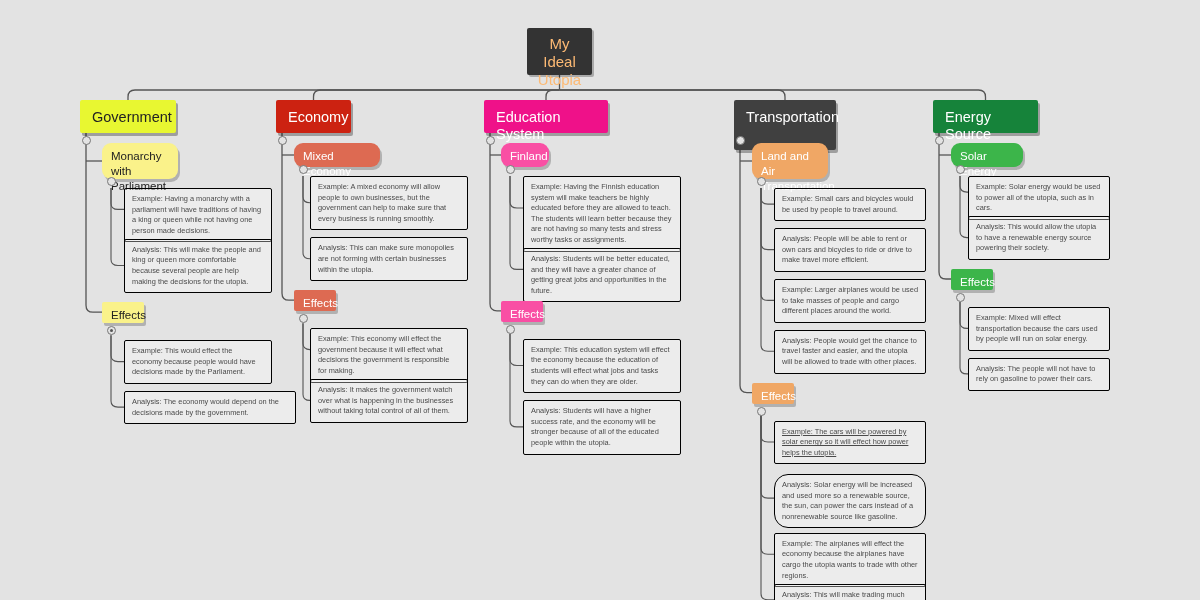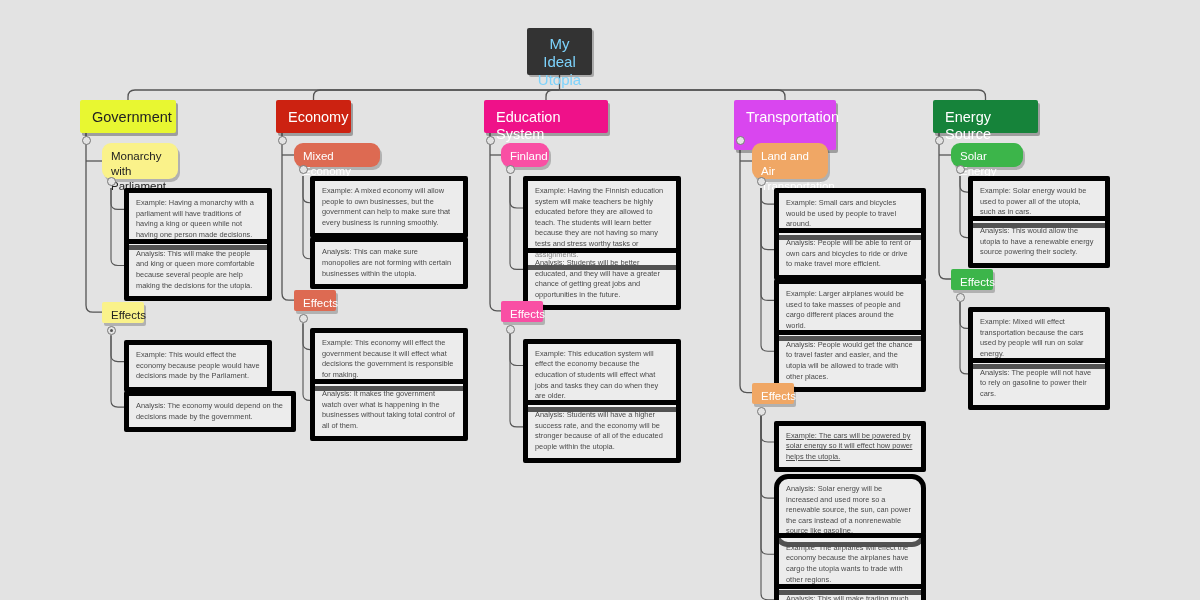--- a/index.html
+++ b/index.html
@@ -20,21 +20,21 @@
     pointer-events: none;
   }
   .node {
     position: absolute;
     box-sizing: border-box;
     border-radius: 2px;
   }
   
   .root-node {
     background: #333333;
-    color: #7dd3fc;
+    color: #fdba74;
     font-size: 15px;
     line-height: 18px;
     text-align: center;
     padding: 7px 10px 0 10px;
     box-shadow: 2px 2px 0 rgba(0,0,0,0.25);
   }
   
   .cat-node {
     font-size: 14.5px;
     line-height: 17px;
@@ -52,21 +52,21 @@
   
   .eff-node {
     font-size: 11.5px;
     line-height: 15px;
     padding: 6px 9px 0 9px;
     box-shadow: 2px 3px 0 rgba(0,0,0,0.22);
   }
   
   .leaf-node {
     background: rgba(255,255,255,0.32);
-    border: 5px solid #000000;
+    border: 1px solid #000000;
     color: #4a4a4a;
     font-size: 7.4px;
     line-height: 10.6px;
     padding: 5px 7px 5px 7px;
   }
   .collapse-dot {
     position: absolute;
     width: 9px; height: 9px;
     border: 1px solid #777;
     border-radius: 50%;
@@ -152,21 +152,21 @@
       <div class="node cat-node" style="left: 484px; top: 100px; width: 124px; height: 33px;;background:#ef1189;color:#ffffff">Education System</div>
       <div class="node sub-node" style="left: 501px; top: 143px; width: 48px; height: 24px;;background:#f94fa4;color:#ffffff">Finland</div>
       <div class="collapse-dot" style="left: 486px; top: 136px;"></div>
       <div class="collapse-dot" style="left: 506px; top: 165px;"></div>
       <div class="node leaf-node" style="left: 523px; top: 176px; width: 158px;">Example: Having the Finnish education system will make teachers be highly educated before they are allowed to teach. The students will learn better because they are not having so many tests and stress worthy tasks or assignments.</div>
       <div class="node leaf-node" style="left: 523px; top: 248px; width: 158px;">Analysis: Students will be better educated, and they will have a greater chance of getting great jobs and opportunities in the future.</div>
       <div class="node eff-node" style="left: 501px; top: 300.8px; width: 42px; height: 21px;;background:#f94fa4;color:#ffffff">Effects</div>
       <div class="collapse-dot" style="left: 506px; top: 324.8px;"></div>
       <div class="node leaf-node" style="left: 523px; top: 338.8px; width: 158px;">Example: This education system will effect the economy because the education of students will effect what jobs and tasks they can do when they are older.</div>
       <div class="node leaf-node" style="left: 523px; top: 400.2px; width: 158px;">Analysis: Students will have a higher success rate, and the economy will be stronger because of all of the educated people within the utopia.</div>
-      <div class="node cat-node" style="left: 734px; top: 100px; width: 102px; height: 50px;;background:#d946ef;color:#ffffff">Transportation</div>
+      <div class="node cat-node" style="left: 734px; top: 100px; width: 102px; height: 50px;;background:#404040;color:#ffffff">Transportation</div>
       <div class="node sub-node" style="left: 752px; top: 143px; width: 76px; height: 36px;;background:#f0a765;color:#ffffff">Land and Air Transportation</div>
       <div class="collapse-dot" style="left: 736px; top: 136px;"></div>
       <div class="collapse-dot" style="left: 757px; top: 177px;"></div>
       <div class="node leaf-node" style="left: 774px; top: 188px; width: 152px;">Example: Small cars and bicycles would be used by people to travel around.</div>
       <div class="node leaf-node" style="left: 774px; top: 228.2px; width: 152px;">Analysis: People will be able to rent or own cars and bicycles to ride or drive to make travel more efficient.</div>
       <div class="node leaf-node" style="left: 774px; top: 279px; width: 152px;">Example: Larger airplanes would be used to take masses of people and cargo different places around the world.</div>
       <div class="node leaf-node" style="left: 774px; top: 329.8px; width: 152px;">Analysis: People would get the chance to travel faster and easier, and the utopia will be allowed to trade with other places.</div>
       <div class="node eff-node" style="left: 752px; top: 382.6px; width: 42px; height: 21px;;background:#f0a765;color:#ffffff">Effects</div>
       <div class="collapse-dot" style="left: 757px; top: 406.6px;"></div>
       <div class="node leaf-node" style="left: 774px; top: 420.6px; width: 152px; text-decoration: underline;">Example: The cars will be powered by solar energy so it will effect how power helps the utopia.</div>

